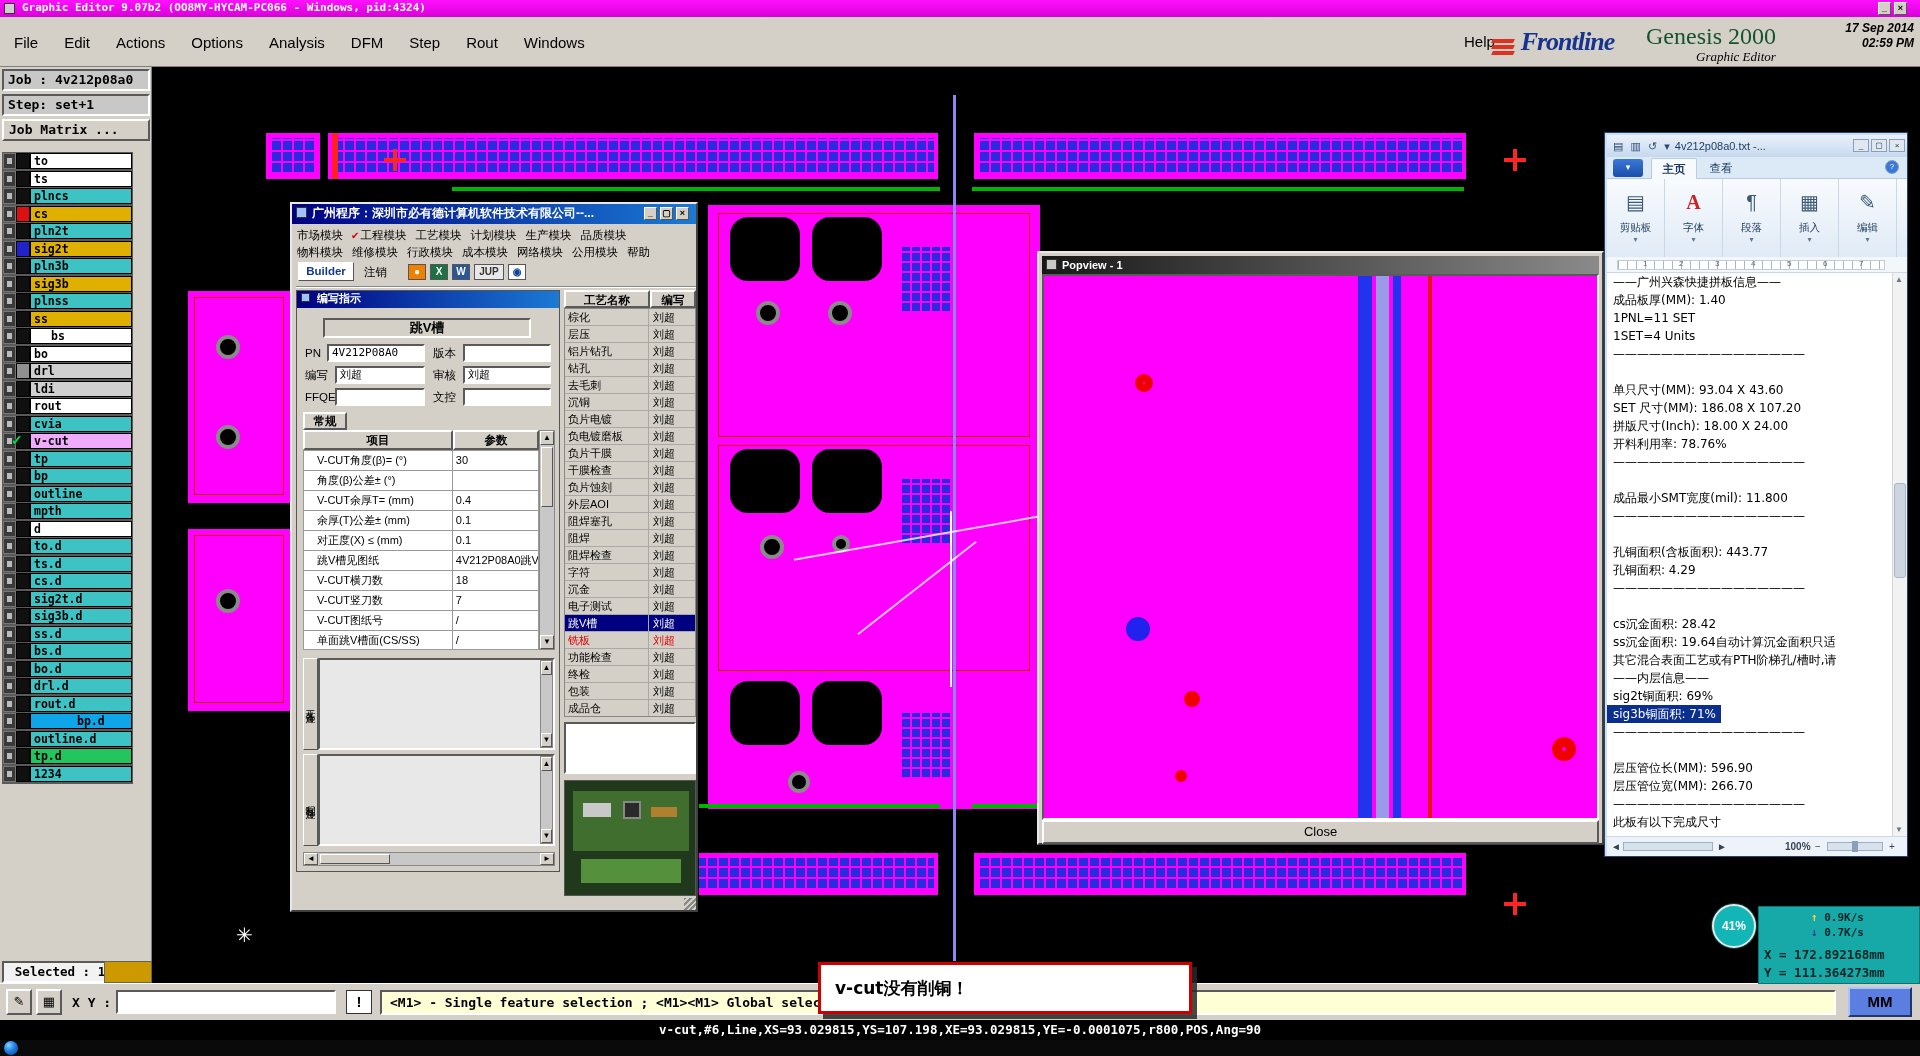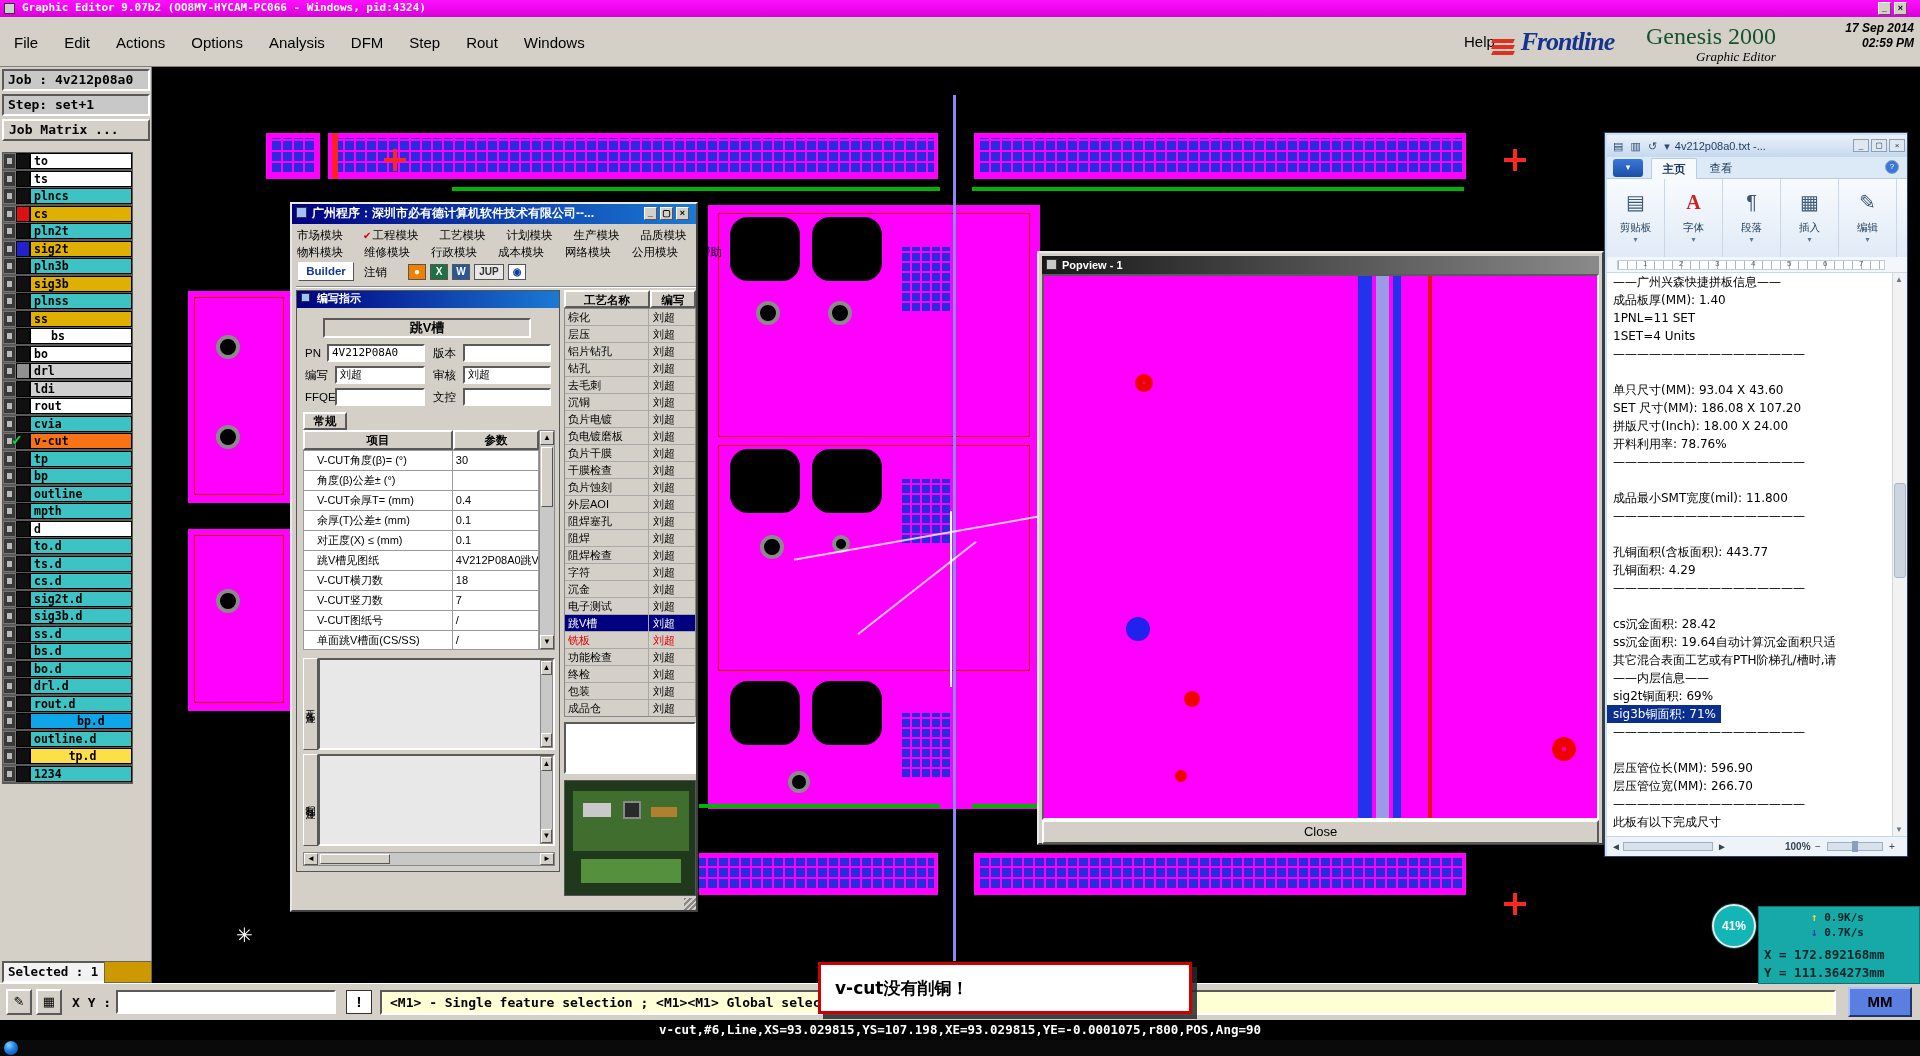--- a/index.html
+++ b/index.html
@@ -68,21 +68,21 @@
   .thin { position:absolute; background:rgba(255,255,255,.78); height:2px; }
 
   
   .win { position:absolute; background:#d4d0c8; border:2px solid; border-color:#e8e8e8 #404040 #404040 #e8e8e8; box-shadow:1px 1px 0 #000; }
   .blue-title { background:linear-gradient(90deg,#000080,#1a7ad4); color:#fff; font-weight:bold; font-size:12px; line-height:18px; padding-left:20px; position:relative; white-space:nowrap; overflow:hidden; }
   .blue-title .tb-ico { top:3px; background:#9fc2ff; }
   .fieldbox { position:absolute; background:#fff; border:2px solid; border-color:#5a5a5a #fff #fff #5a5a5a; font-family:"DejaVu Sans Mono",monospace; font-size:11px; line-height:14px; padding-left:3px; white-space:nowrap; overflow:hidden; }
   .lab { position:absolute; font-size:11.5px; line-height:18px; white-space:nowrap; }
 
   
-  .modrow { position:absolute; left:4px; height:16px; display:flex; gap:20px; font-size:11.5px; line-height:16px;font-family:Liberation Serif, serif; }
+  .modrow { position:absolute; left:4px; height:16px; display:flex; gap:8px; font-size:11.5px; line-height:16px;font-family:Liberation Serif, serif; }
   .modtab { white-space:nowrap; } .chk { color:#d00000; font-size:10px; margin-right:1px; }
 
   
   .dtool-btn { position:absolute; height:19px; background:#fff; border:1px solid; border-color:#fff #555 #555 #fff; font-size:11.5px; font-weight:bold; color:#123a8c; text-align:center; line-height:17px; }
   .ico-btn { position:absolute; width:18px; height:16px; border:1px solid #555; color:#fff; font-size:10px; font-weight:bold; text-align:center; line-height:14px; }
 
   
   .hdr-cell { position:absolute; background:#d4d0c8; border:2px solid; border-color:#fff #5a5a5a #5a5a5a #fff; font-size:11.5px; font-weight:bold; text-align:center; line-height:16px; }
   .param-row { display:flex; height:20px; border-bottom:1px solid #9a9a9a; background:#fff; }
   .p-item { width:150px; border-right:1px solid #9a9a9a; font-size:11px; line-height:19px; padding-left:13px; white-space:nowrap; overflow:hidden; }
@@ -128,21 +128,21 @@
      background-image:repeating-linear-gradient(90deg,#aab6c4 0 1px,transparent 1px 9px); }
   .ruler-num { position:absolute; top:2px; font-size:8px; color:#667; }
   #np-text { position:absolute; left:2px; top:140px; width:285px; height:563px; background:#fff; overflow:hidden; font-family:"DejaVu Sans",sans-serif; }
   .np-line { height:18px; line-height:18px; font-size:12px; padding-left:6px; white-space:nowrap; width:max-content; min-width:100%; }
   .np-line.sel { background:#0b2f8f; color:#fff; min-width:0; padding-right:5px; }
   #np-vsb { position:absolute; left:287px; top:140px; width:15px; height:563px; background:#f2f2f2; border-left:1px solid #d5d5d5; }
   #np-bottom { position:absolute; left:2px; top:703px; width:300px; height:20px; background:#eef3f9; border-top:1px solid #c9d8e8; font-size:10px; color:#345; }
   .np-sl { position:absolute; top:5px; height:9px; background:#d8e2ec; border:1px solid #9ab0c6; }
 
   
-  #row-selected { left:2px; top:961px; width:112px; height:22px; background:#f2f2f2; border:2px solid; border-color:#5a5a5a #fff #fff #5a5a5a; font-family:"DejaVu Sans Mono",monospace; font-weight:bold; font-size:12.5px; line-height:18px; padding-left:4px; z-index:45; }
+  #row-selected { left:2px; top:961px; width:112px; height:22px; background:#f2f2f2; border:2px solid; border-color:#5a5a5a #fff #fff #5a5a5a; font-family:"DejaVu Sans Mono",monospace; font-weight:bold; font-size:12.5px; line-height:18px; padding-left:4px; z-index:45;text-align:center; }
   #row-selected-chip { left:104px; top:961px; width:48px; height:22px; background:#cc9900; border:1px solid #665; z-index:45; }
   #controls-row { left:0; top:983px; width:1920px; height:37px; background:#d4d0c8; border-top:1px solid #fff; z-index:46; }
   .cbtn { position:absolute; top:5px; width:26px; height:26px; background:#d4d0c8; border:2px solid; border-color:#fff #5a5a5a #5a5a5a #fff; font-size:13px; text-align:center; line-height:22px; }
   #xy-input { position:absolute; left:116px; top:6px; width:220px; height:24px; background:#fff; border:2px solid; border-color:#5a5a5a #fff #fff #5a5a5a; font-family:"DejaVu Sans Mono",monospace; font-size:13px; padding:0 4px; }
   #excl-btn { position:absolute; left:346px; top:6px; width:26px; height:24px; background:#fff; border:1px solid #333; font-weight:bold; font-size:15px; text-align:center; line-height:22px; }
   #msg-bar { position:absolute; left:380px; top:6px; width:1456px; height:25px; background:#ffffd6; border:2px solid; border-color:#5a5a5a #fff #fff #5a5a5a; font-family:"DejaVu Sans Mono",monospace; font-weight:bold; font-size:13px; line-height:21px; padding-left:8px; white-space:nowrap; overflow:hidden; }
   #mm-btn { position:absolute; left:1848px; top:3px; width:64px; height:30px; background:#5b7fe0; border:2px solid; border-color:#aac4ff #20346e #20346e #aac4ff; font-weight:bold; font-size:15px; text-align:center; line-height:26px; }
   #warning-box { left:818px; top:962px; width:374px; height:52px; background:#fff; border:3px solid #cc0000; box-shadow:5px 5px 0 rgba(40,40,40,.85); z-index:60; font-weight:bold; font-size:17px; line-height:46px; padding-left:14px; font-family:"DejaVu Sans",sans-serif; }
   #feature-bar { left:0; top:1020px; width:1920px; height:20px; background:#000; color:#fff; font-family:"DejaVu Sans Mono",monospace; font-weight:bold; font-size:12.5px; line-height:20px; text-align:center; z-index:44; }
   #taskbar { left:0; top:1040px; width:1920px; height:16px; background:#0a0a0a; z-index:44; }
@@ -405,21 +405,21 @@
       <div class="layer-row">
         <span class="layer-btn"></span>
         <span class="layer-chip" style="background: rgb(16, 16, 16);"></span>
         <span class="layer-name" style="background: rgb(61, 195, 195);">cvia</span>
         <span class="layer-check"></span>
       </div>
 
       <div class="layer-row">
         <span class="layer-btn"></span>
         <span class="layer-chip" style="background: rgb(16, 16, 16);"></span>
-        <span class="layer-name" style="background: #f97316;">v-cut</span>
+        <span class="layer-name" style="background: #f0abfc;">v-cut</span>
         <span class="layer-check">✓</span>
       </div>
 
       <div class="layer-row">
         <span class="layer-btn"></span>
         <span class="layer-chip" style="background: rgb(16, 16, 16);"></span>
         <span class="layer-name" style="background: rgb(61, 195, 195);">tp</span>
         <span class="layer-check"></span>
       </div>
 
@@ -531,21 +531,21 @@
       <div class="layer-row">
         <span class="layer-btn"></span>
         <span class="layer-chip" style="background: rgb(16, 16, 16);"></span>
         <span class="layer-name" style="background: rgb(61, 195, 195);">outline.d</span>
         <span class="layer-check"></span>
       </div>
 
       <div class="layer-row">
         <span class="layer-btn"></span>
         <span class="layer-chip" style="background: rgb(16, 16, 16);"></span>
-        <span class="layer-name" style="background: #fde047; text-align: center;">tp.d</span>
+        <span class="layer-name" style="background: #22c55e;">tp.d</span>
         <span class="layer-check"></span>
       </div>
 
       <div class="layer-row">
         <span class="layer-btn"></span>
         <span class="layer-chip" style="background: rgb(16, 16, 16);"></span>
         <span class="layer-name" style="background: rgb(61, 195, 195);">1234</span>
         <span class="layer-check"></span>
       </div>
     </div>

